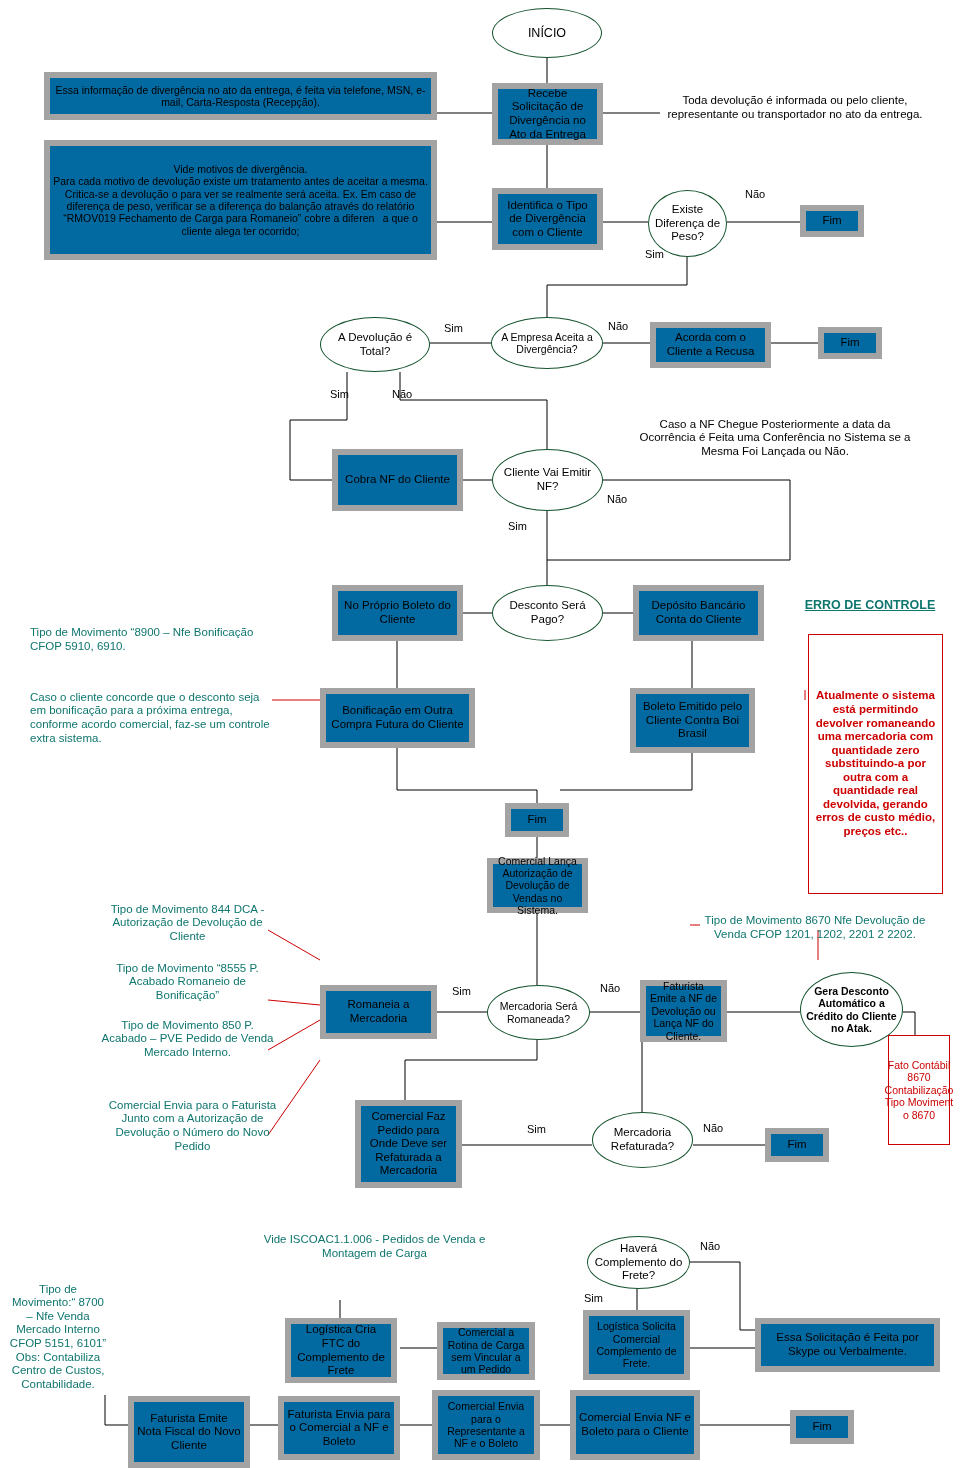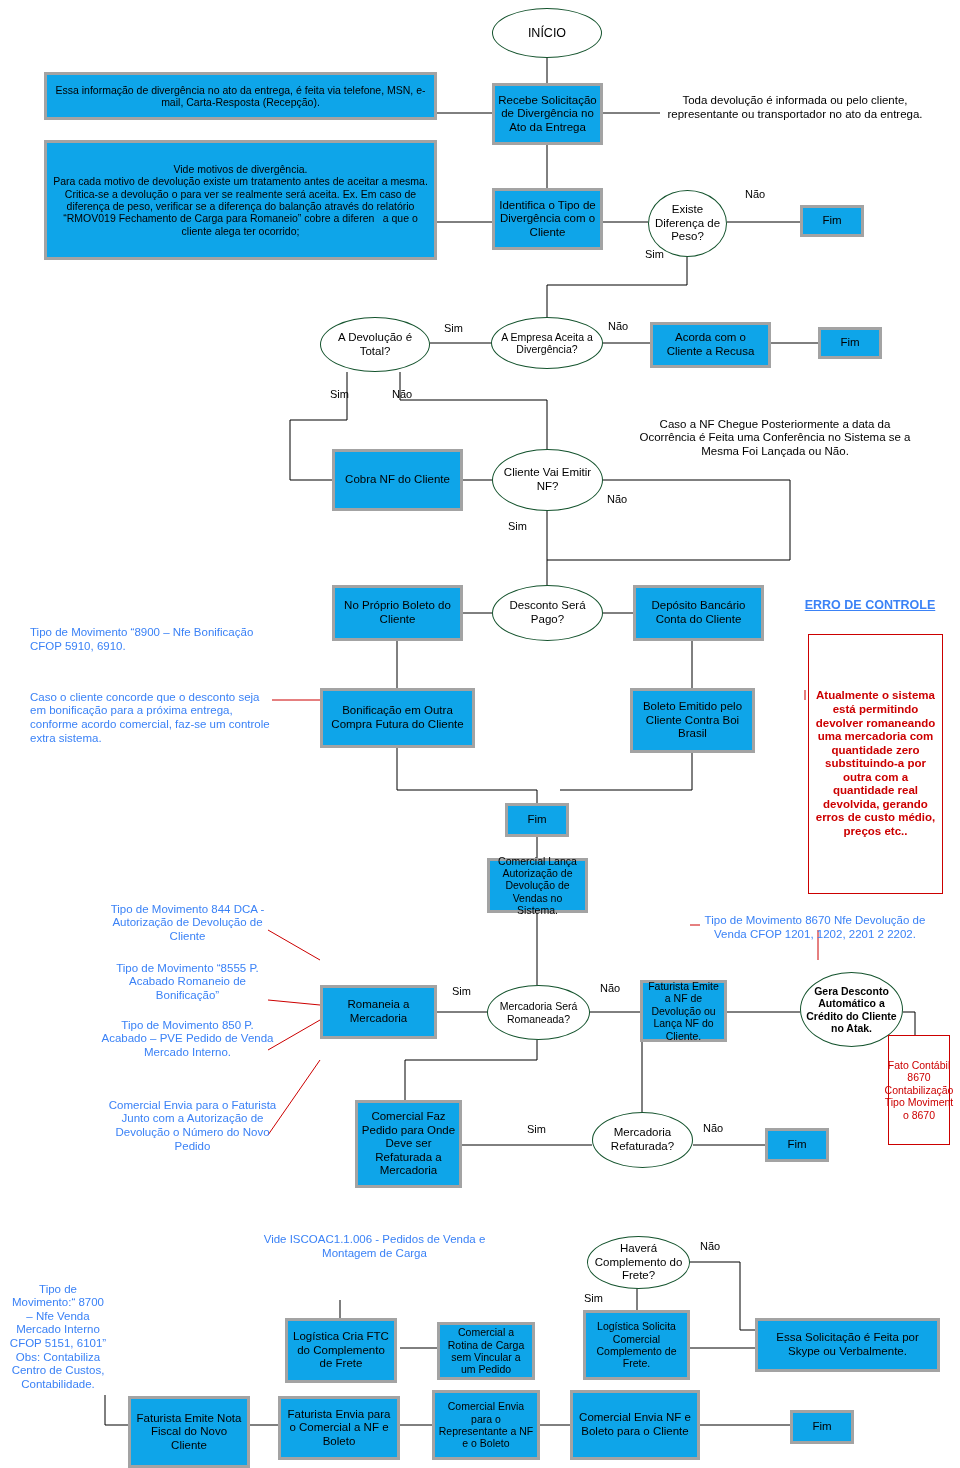--- a/index.html
+++ b/index.html
@@ -9,24 +9,24 @@
     color:#000;
     -webkit-font-smoothing:antialiased;
   }
   #canvas{position:absolute;left:0;top:0;width:960px;height:1468px;overflow:hidden;}
   svg.lines{position:absolute;left:0;top:0;width:960px;height:1468px;}
   .node{
     position:absolute;box-sizing:border-box;
     display:flex;align-items:center;justify-content:center;
     text-align:center;line-height:1.18;
   }
-  .box{border:3px solid #a3a3a3;background:#0ea5e9;}
+  .box{border:6px solid #a3a3a3;background:#0369a1;}
   .oval{border:1px solid #14532d;background:#fff;border-radius:50%/50%;}
   .rbox{border:1px solid #cc0000;background:#fff;color:#cc0000;}
-  .redtext{color:#3b82f6;}
+  .redtext{color:#0f766e;}
   .noborder{border:none;background:transparent;}
   .t10{font-size:10.5px;}
   .t11{font-size:11.5px;}
   .t12{font-size:12.5px;}
   .lbl{position:absolute;font-size:11px;color:#000;background:transparent;}
   .inner{padding:2px 3px;}
   b{font-weight:bold;}
   .u{text-decoration:underline;}
 </style>
 </head>

